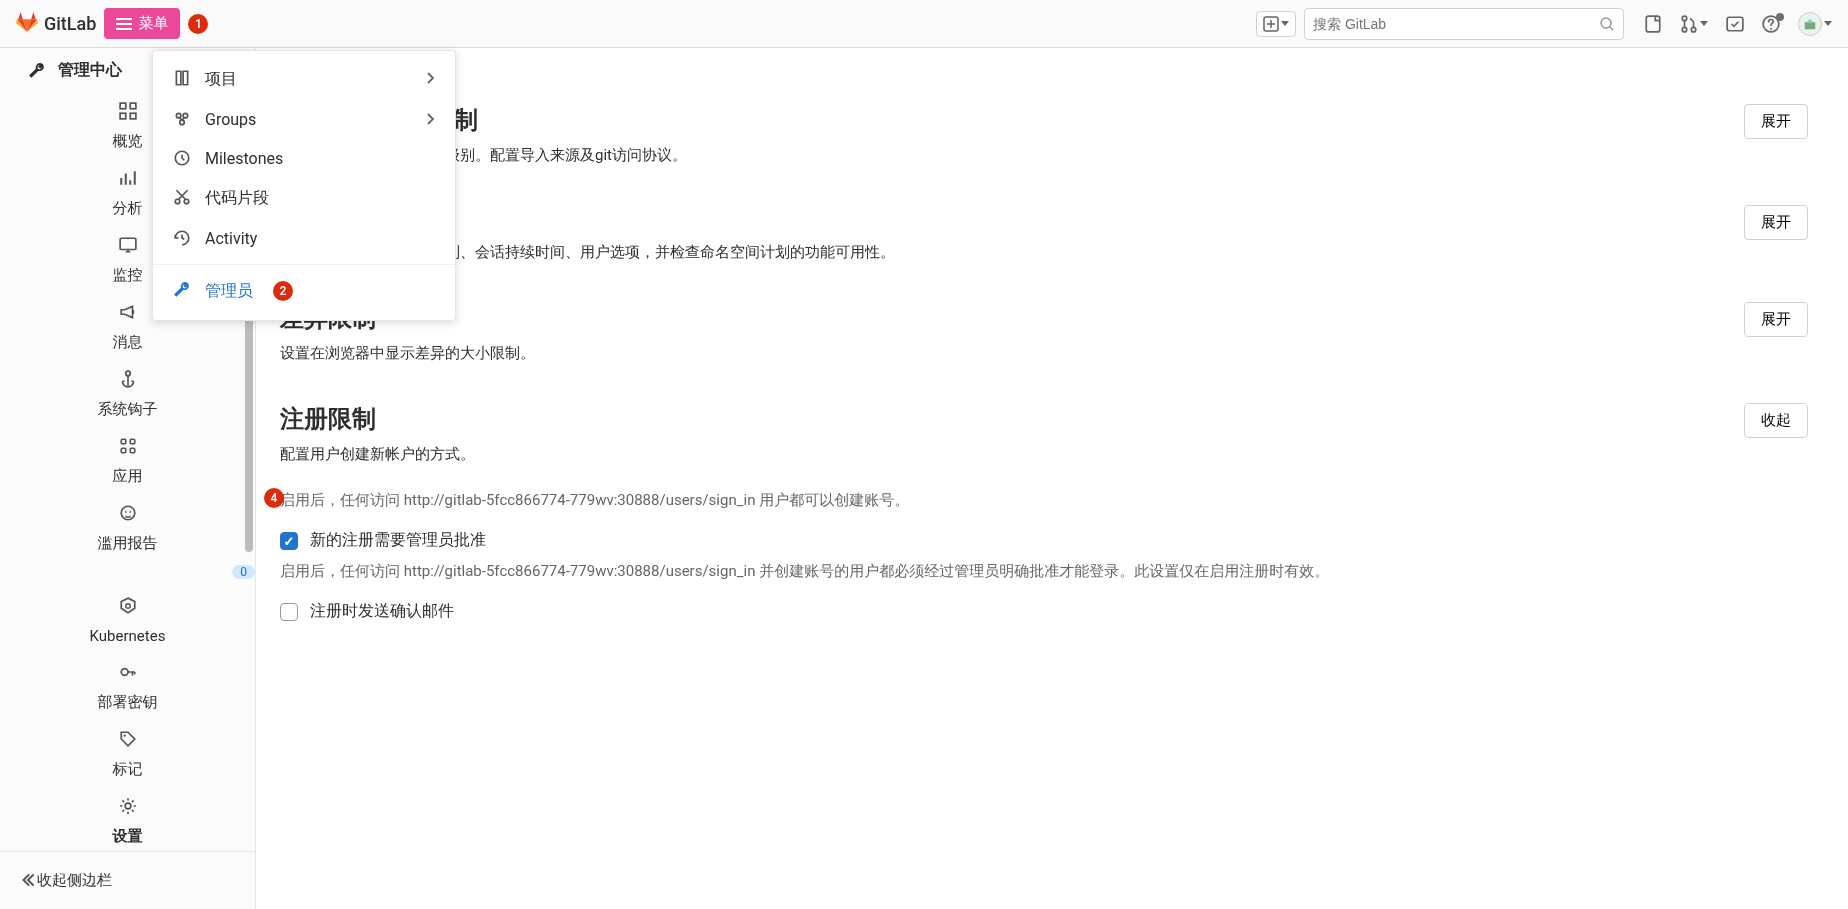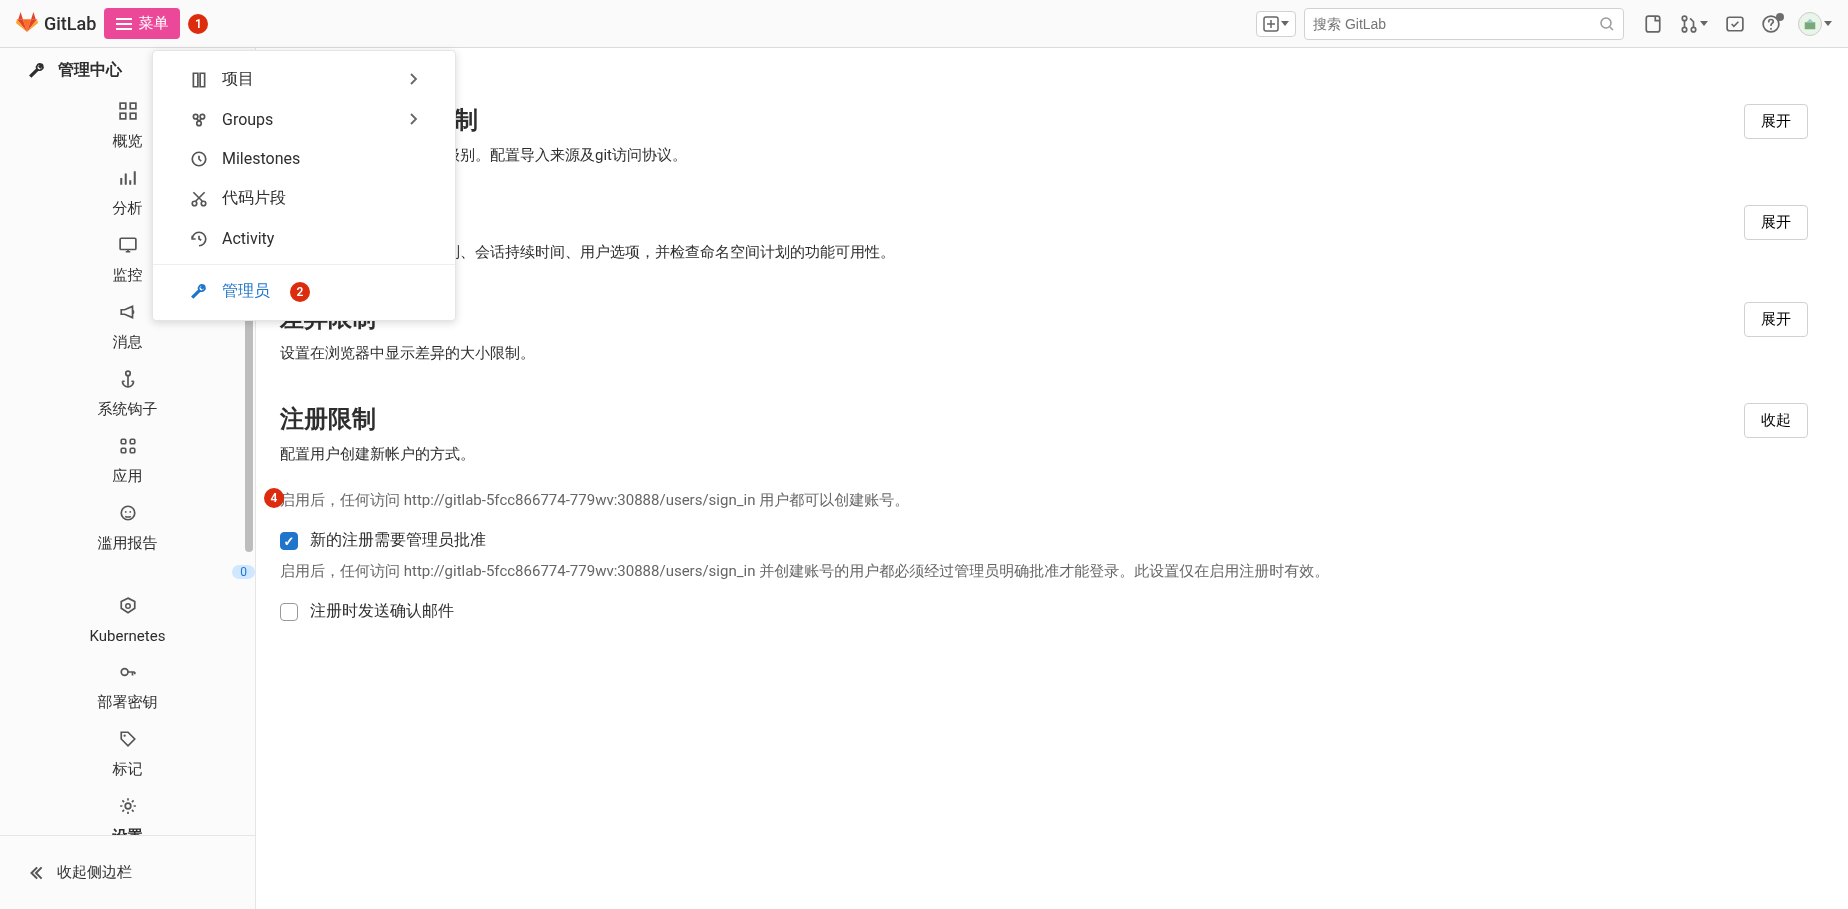--- a/index.html
+++ b/index.html
@@ -26,37 +26,37 @@
 .sidebar { width: 256px; background: #fbfbfb; border-right: 1px solid #e5e5e5; display: flex; flex-direction: column; position: relative; }
 .side-scrollbar { position: absolute; right: 0; top: 0; bottom: 0; width: 10px; }
 .side-scrollbar-thumb { position: absolute; right: 2px; top: 4px; width: 8px; height: 500px; background: #bdbdbd; border-radius: 4px; }
 .side-header { display: flex; align-items: center; gap: 12px; padding: 12px 28px; font-weight: 600; font-size: 16px; }
 .side-list { flex: 1; overflow: hidden; }
 .side-item { display: flex; align-items: center; gap: 12px; padding: 9px 0; font-size: 15px; cursor: pointer; color: #2e2e2e; flex-direction: column; }
 .side-item.sub { padding-left: 48px; }
 .side-item.active { background: #e9e9e9; font-weight: 500; }
 .side-item .pill { margin-left: auto; background: #cfe8ff; color: #1f75cb; border-radius: 10px; padding: 0 8px; font-size: 12px; }
 .side-badge { background: #dd2b0e; color: #fff; width: 18px; height: 18px; border-radius: 50%; display: inline-flex; align-items: center; justify-content: center; font-size: 11px; font-weight: 600; margin-left: 4px; }
-.side-collapse { border-top: 1px solid #e5e5e5; padding: 27px; display: flex; align-items: center; gap: 12px; cursor: pointer; font-size: 15px; }
+.side-collapse { border-top: 1px solid #e5e5e5; padding: 19px; display: flex; align-items: flex-start; cursor: pointer; font-size: 15px; }
 .content { flex: 1; overflow: auto; padding: 16px 40px 16px 24px; }
 .section { display: flex; align-items: flex-start; gap: 24px; padding: 20px 0; }
 .section-info { flex: 1; }
 .section-title { font-size: 24px; font-weight: 600; margin-bottom: 10px; }
 .section-desc { font-size: 15px; color: #2e2e2e; }
 .expand-btn { border: 1px solid #d1d1d1; background: #fff; padding: 7px 16px; border-radius: 4px; font-size: 15px; cursor: pointer; white-space: nowrap; }
 .form-block { margin-top: 12px; }
 .check-row { display: flex; align-items: flex-start; gap: 12px; margin-bottom: 8px; }
 .check-box { width: 18px; height: 18px; border: 1.5px solid #999; border-radius: 4px; flex-shrink: 0; margin-top: 2px; display: inline-flex; align-items: center; justify-content: center; }
 .check-box.checked { background: #1f75cb; border-color: #1f75cb; }
 .check-box.checked::after { content: "✓"; color: #fff; font-size: 13px; font-weight: bold; }
 .check-label { font-size: 16px; }
 .check-desc { font-size: 15px; color: #666; margin-bottom: 18px; line-height: 1.6; }
 .numbered-marker { background: #dd2b0e; color: #fff; width: 20px; height: 20px; border-radius: 50%; display: inline-flex; align-items: center; justify-content: center; font-size: 12px; font-weight: 600; flex-shrink: 0; position: absolute; }
 .dropdown-menu { position: absolute; top: 50px; left: 152px; width: 304px; background: #fff; border: 1px solid #e5e5e5; border-radius: 4px; box-shadow: 0 2px 8px rgba(0,0,0,.15); z-index: 100; padding: 8px 0; }
-.dd-item { display: flex; align-items: center; gap: 14px; padding: 10px 37px; font-size: 16px; cursor: pointer; color: #2e2e2e; }
+.dd-item { display: flex; align-items: flex-start; gap: 14px; padding: 10px 20px; font-size: 16px; cursor: pointer; color: #2e2e2e; }
 .dd-item .chev { margin-left: auto; color: #666; }
 .dd-sep { height: 1px; background: #eee; margin: 6px 0; }
 .dd-item.admin { color: #1f75cb; }
 .icon-svg { width: 16px; height: 16px; flex-shrink: 0; }
 .icon-svg-18 { width: 18px; height: 18px; flex-shrink: 0; }
 .caret-down { display: inline-block; width: 0; height: 0; border-left: 4px solid transparent; border-right: 4px solid transparent; border-top: 5px solid #666; }
 </style>
 </head>
 <body>
 

